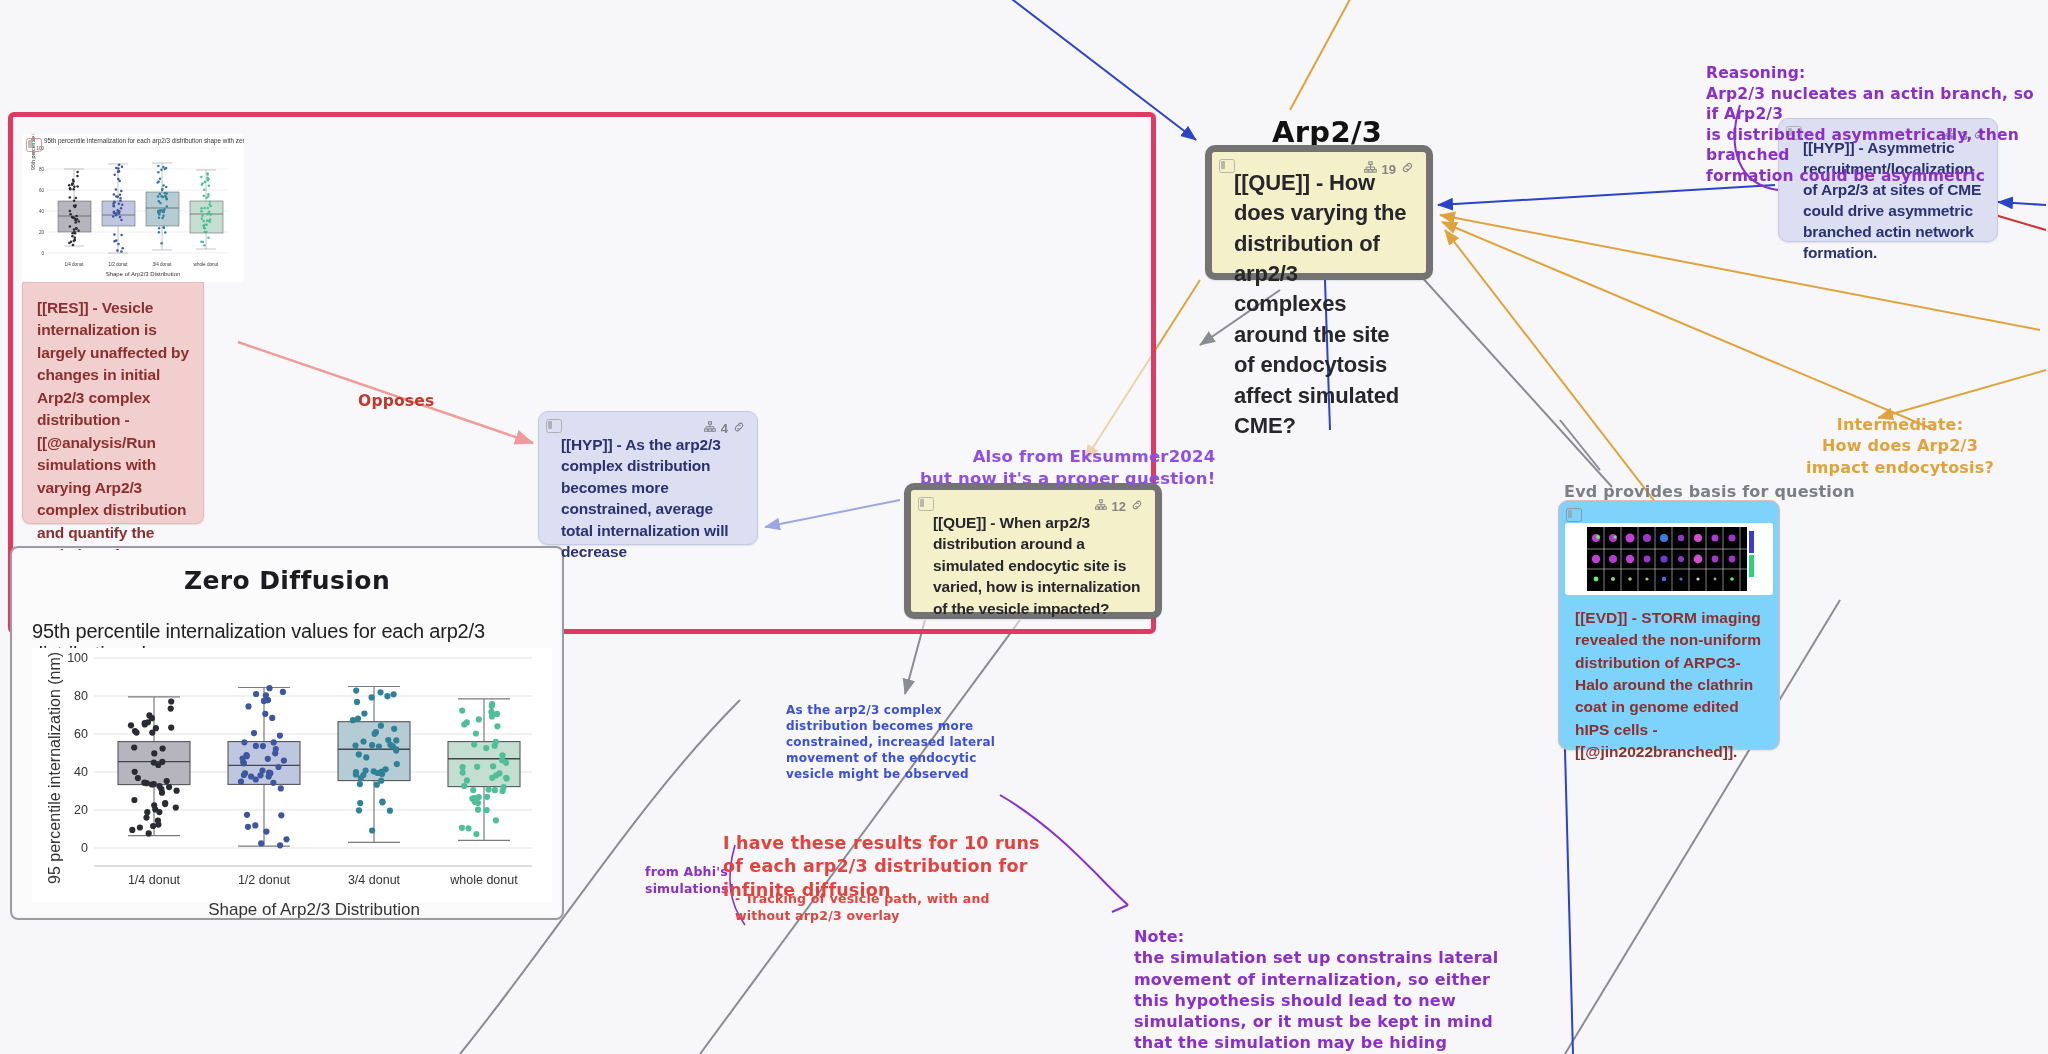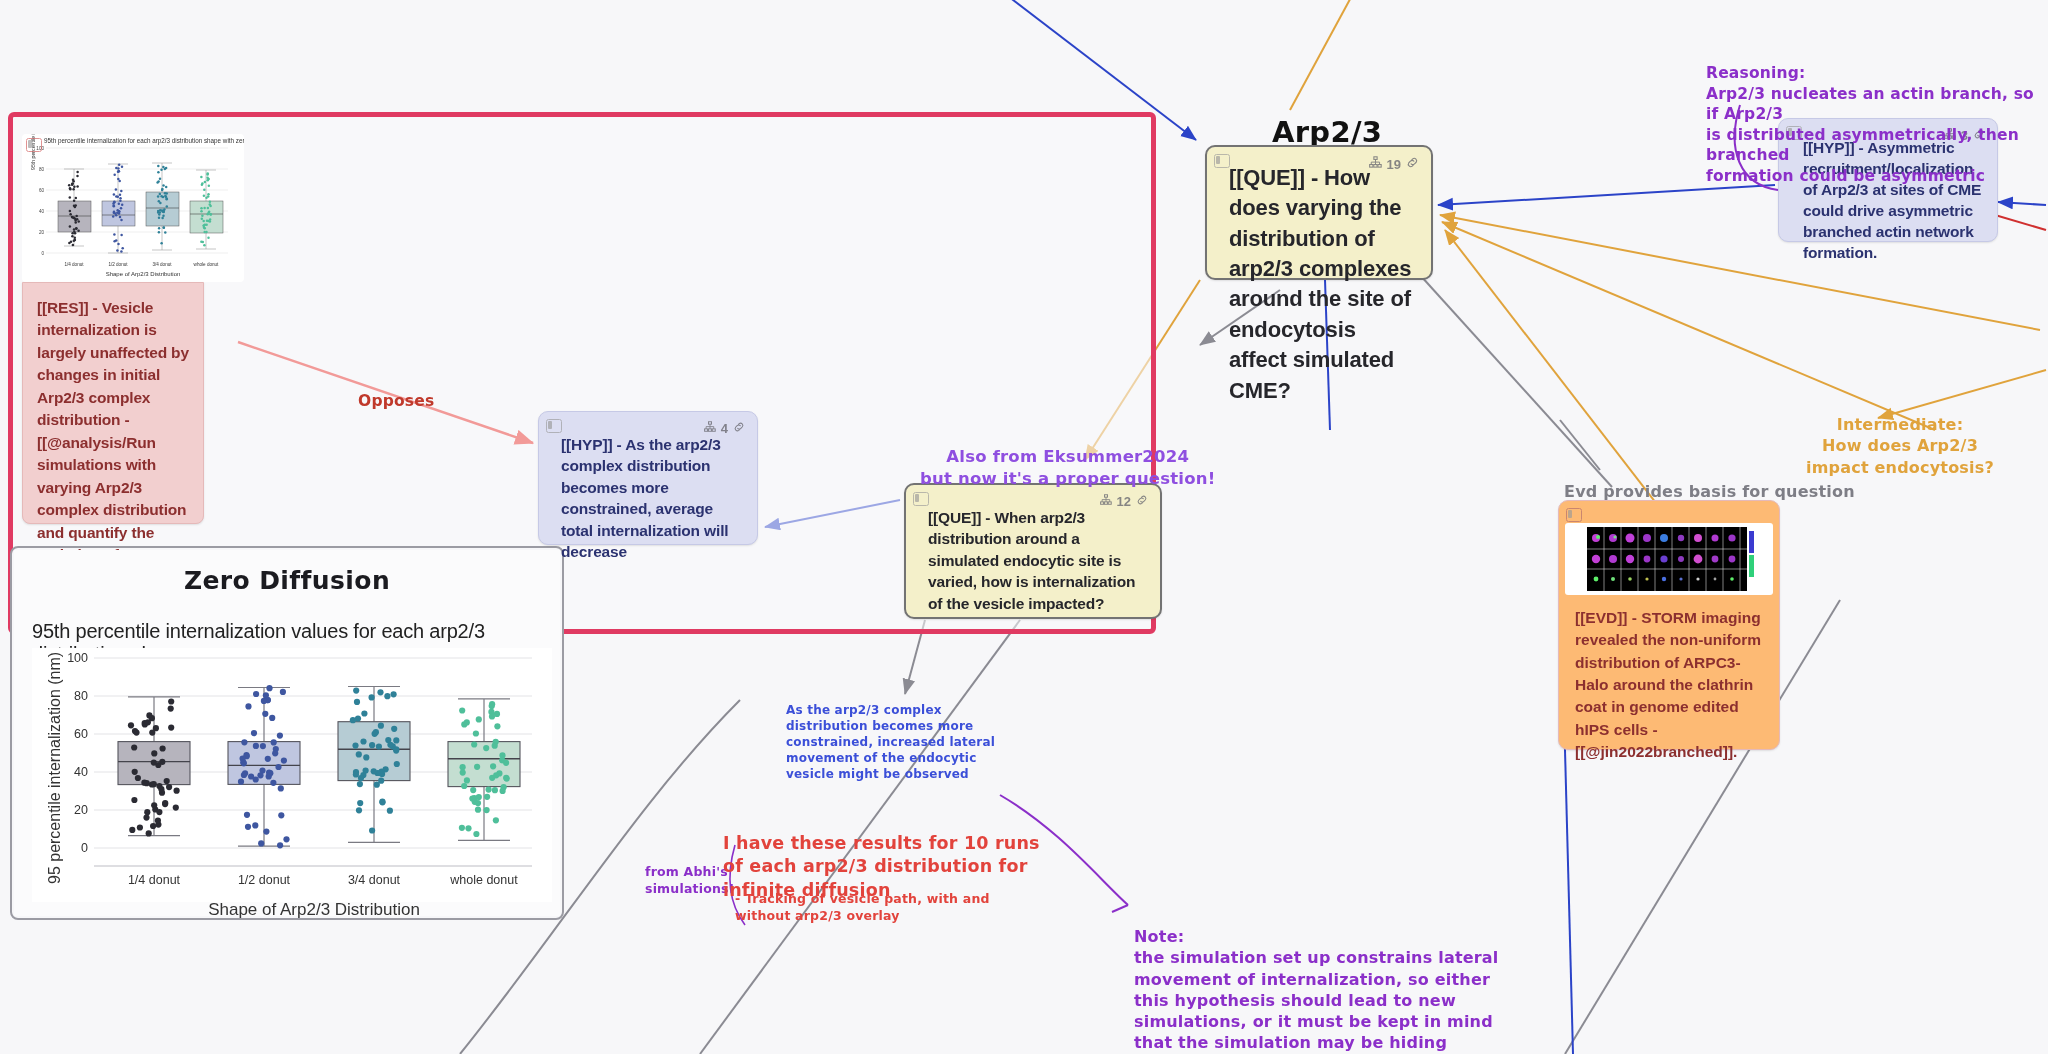--- a/index.html
+++ b/index.html
@@ -38,21 +38,21 @@
   }
   .badges{
     position:absolute;right:12px;top:9px;
     display:flex;align-items:center;gap:5px;
     font-size:13px;font-weight:700;color:#6b6b72;opacity:.8;
   }
   .badges .cnt{font-size:13px;}
   .icon-tree,.icon-link{display:inline-block;}
 
   
-  .n-yellow{background:#f4f0ca;border:2px solid #737373;}
+  .n-yellow{background:#f4f0ca;border:7px solid #737373;}
   .n-yellow .body{color:#26262b;}
   .n-blue{background:#dcdef2;border:1px solid #c6c9e6;}
   .n-blue .body{color:#2b3270;}
   .n-pink{background:#f2cfcf;border:1px solid #e5b9b9;}
   .n-pink .body{color:#8c2f2f;}
 
   
   .imgcard{background:#ffffff;border-radius:10px 10px 0 0;overflow:hidden;}
 
   
@@ -516,21 +516,21 @@
       <span class="icon-link">
         <svg width="12" height="12" viewBox="0 0 16 16">
             <path d="M6.3 9.7a3 3 0 0 0 4.2 0l2-2a3 3 0 0 0-4.2-4.2l-1 1" fill="none" stroke="#6b6b72" stroke-width="1.4" stroke-linecap="round"></path>
             <path d="M9.7 6.3a3 3 0 0 0-4.2 0l-2 2a3 3 0 0 0 4.2 4.2l1-1" fill="none" stroke="#6b6b72" stroke-width="1.4" stroke-linecap="round"></path>
           </svg>
       </span>
     </div>
     <div class="body" style="padding:22px 10px 8px 22px;font-size:15.5px;line-height:1.38;">[[QUE]] - When arp2/3 distribution around a simulated endocytic site is varied, how is internalization of the vesicle impacted?</div>
   </div>
 
-  <div style="position:absolute;left:1558px;top:500px;width:220px;height:248px;background:#fdba74;border:1px solid #e5b9b9;border-radius:10px;box-shadow:0 1px 2px rgba(0,0,0,.10);">
+  <div style="position:absolute;left:1558px;top:500px;width:220px;height:248px;background:#7dd3fc;border:1px solid #e5b9b9;border-radius:10px;box-shadow:0 1px 2px rgba(0,0,0,.10);">
     <div class="corner-icon" style="border-color:#b06b6b;"></div>
     <div class="imgcard" style="position:absolute;left:6px;top:22px;width:208px;height:72px;background:#fff;border-radius:3px;overflow:hidden;">
       <svg width="208" height="72" viewBox="0 0 208 72">
         <rect x="22" y="4" width="160" height="64" fill="#000"></rect>
         <g fill="#000">
           <rect x="24" y="6" width="15" height="18"></rect>
             <rect x="41" y="6" width="15" height="18"></rect>
         </g>
         <g>
           <circle cx="31" cy="15" r="4" fill="#c23fd6"></circle>
@@ -844,21 +844,21 @@
     </div>
   </div>
 
   <div class="hand hand-purple" style="left:1706px;top:22px;font-size:15.5px;">Reasoning:
 Arp2/3 nucleates an actin branch, so if Arp2/3
 is distributed asymmetrically, then branched
 formation could be asymmetric</div>
 
   <div class="hand hand-crimson" style="left:358px;top:391px;font-size:15.5px;">Opposes</div>
 
-  <div class="hand hand-violet" style="left:920px;top:446px;font-size:16.5px;text-align:center;">Also from Eksummer2024
+  <div class="hand hand-violet" style="left:920px;top:446px;font-size:16.5px;text-align:right;">Also from Eksummer2024
 but now it's a proper question!</div>
 
   <div class="hand hand-orange" style="left:1806px;top:414px;font-size:16px;text-align:center;">Intermediate:
 How does Arp2/3
 impact endocytosis?</div>
 
   <div class="hand hand-grey" style="left:1564px;top:481px;font-size:16px;">Evd provides basis for question</div>
 
   <div class="hand hand-blue" style="left:786px;top:703px;font-size:12px;">As the arp2/3 complex
 distribution becomes more

